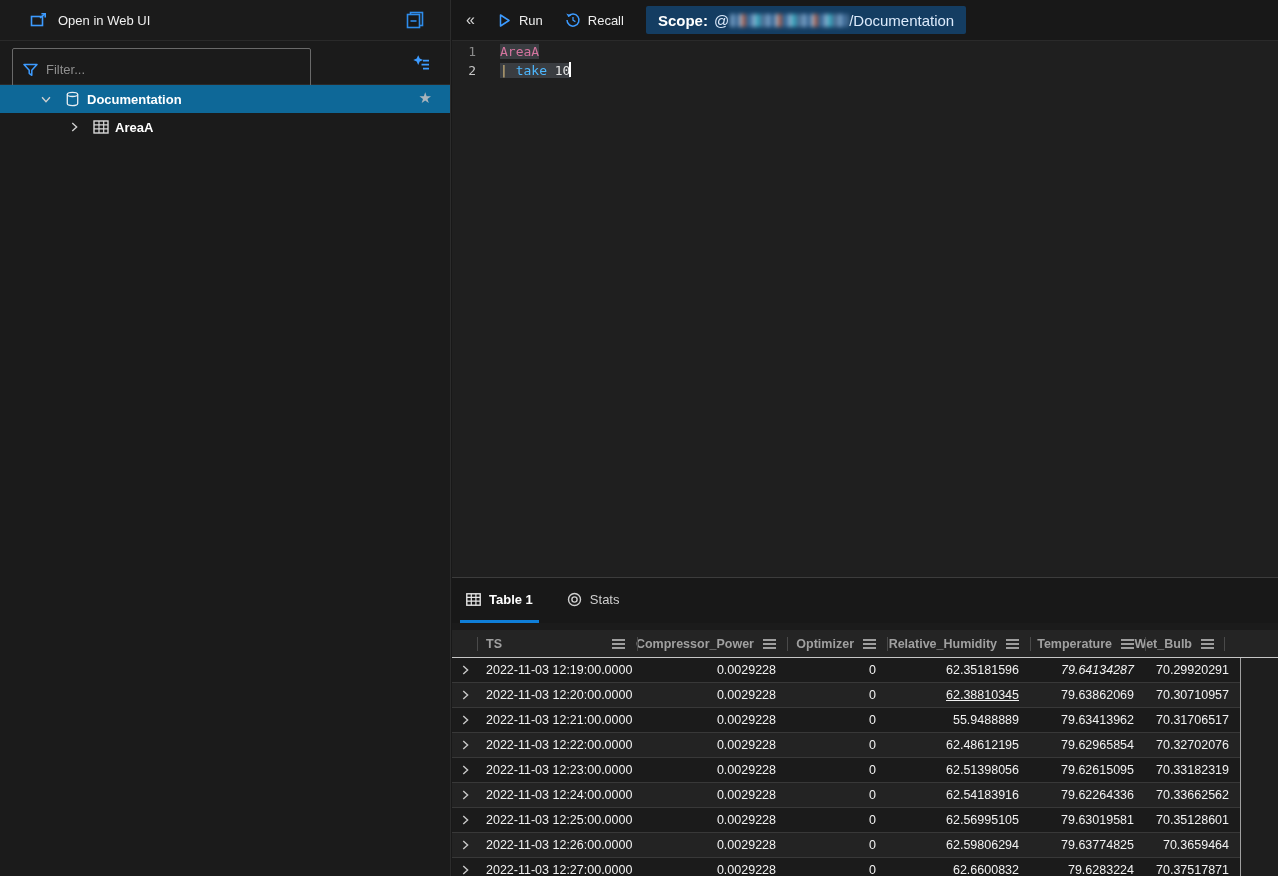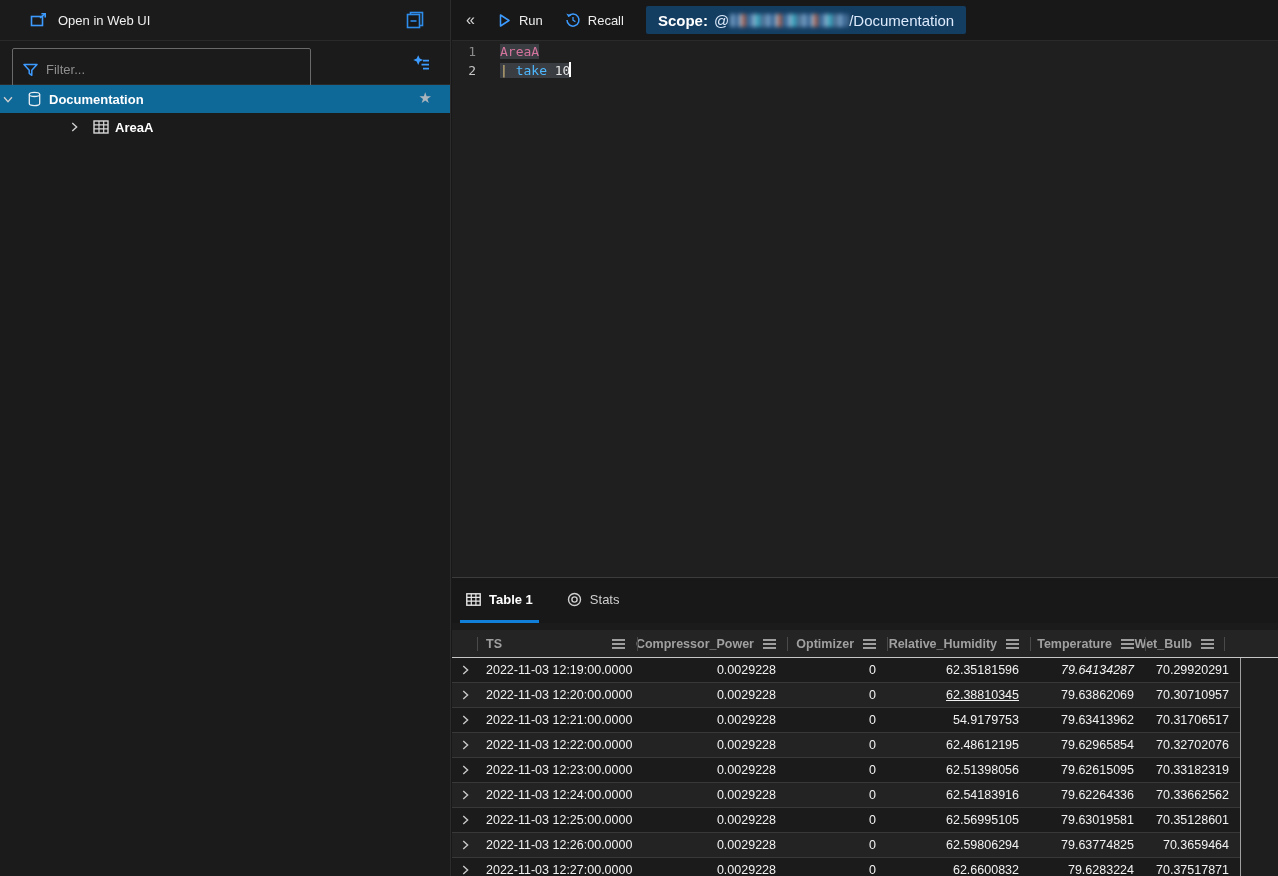--- a/index.html
+++ b/index.html
@@ -138,21 +138,21 @@
       </div>
       <div class="fav-filter">
         <svg width="22" height="22" viewBox="0 0 22 22">
           <path d="M8.2 3.2 l1.5 3.4 3.4 1.5 -3.4 1.5 -1.5 3.4 -1.5 -3.4 -3.4 -1.5 3.4 -1.5 z" fill="#3d9bff"></path>
           <path d="M13 8.6 h6 M11.5 12.6 h7.5 M13 16.6 h6" stroke="#3d9bff" stroke-width="1.7"></path>
         </svg>
       </div>
     </div>
 
     <div class="tree">
-        <div class="tree-row selected fav" style="">
+        <div class="tree-row selected fav" style="padding-left: 38px;">
     <span class="tree-chevron">
             <svg width="14" height="14" viewBox="0 0 16 16">
               <path d="M3.5 6 L8 11 L12.5 6" fill="none" stroke="currentColor" stroke-width="1.6"></path>
             </svg>
           </span>
     <span class="tree-icon">
             <svg width="15" height="16" viewBox="0 0 15 16">
               <ellipse cx="7.5" cy="3.4" rx="5.2" ry="2.1" fill="none" stroke="#e9eef2" stroke-width="1.3"></ellipse>
               <path d="M2.3 3.4 v9.2 c0 1.15 2.35 2.1 5.2 2.1 s5.2 -.95 5.2 -2.1 V3.4" fill="none" stroke="#e9eef2" stroke-width="1.3"></path>
             </svg>
@@ -310,21 +310,21 @@
               <div class="cell c-exp" style="width: 25px;">
                 <span class="exp-chevron">
                   <svg width="14" height="14" viewBox="0 0 16 16">
                     <path d="M6 3.5 L11 8 L6 12.5" fill="none" stroke="currentColor" stroke-width="1.6"></path>
                   </svg>
                 </span>
               </div>
               <div class="cell c-ts" style="width: 160px;">2022-11-03 12:21:00.0000</div>
               <div class="cell num" style="width: 150px;">0.0029228</div>
               <div class="cell num" style="width: 100px;">0</div>
-              <div class="cell num" style="width: 143px;">54.9179753</div>
+              <div class="cell num" style="width: 143px;">55.9488889</div>
               <div class="cell num" style="width: 115px;">79.63413962</div>
               <div class="cell num" style="width: 95px;">70.31706517</div>
             </div>
             <div class="g-row">
               <div class="cell c-exp" style="width: 25px;">
                 <span class="exp-chevron">
                   <svg width="14" height="14" viewBox="0 0 16 16">
                     <path d="M6 3.5 L11 8 L6 12.5" fill="none" stroke="currentColor" stroke-width="1.6"></path>
                   </svg>
                 </span>

